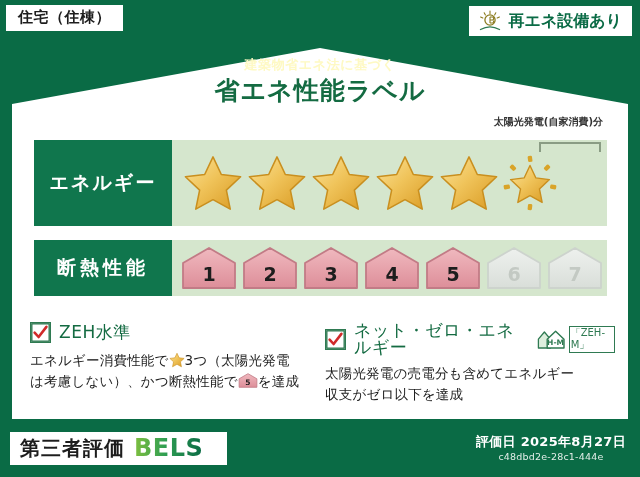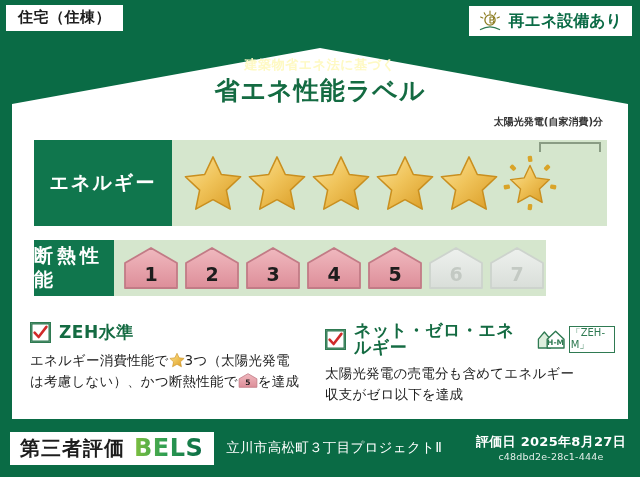--- a/index.html
+++ b/index.html
@@ -53,21 +53,21 @@
     width:138px;background:#10764d;color:#fff;
     display:flex;align-items:center;justify-content:center;
     font-size:19px;font-weight:bold;letter-spacing:2px;line-height:1.25;
   }
   .row-cat.small{font-size:19px;letter-spacing:4px;}
   .row-val{
     background:#d5e6cd;flex:1;position:relative;
     display:flex;
   }
   #row-energy{left:34px;top:140px;width:573px;height:86px;}
-  #row-insul{left:34px;top:240px;width:512px;height:56px;}
+  #row-insul{left:34px;top:240px;width:573px;height:56px;}
   
   .stars{display:flex;align-items:center;gap:2px;padding-left:10px;}
   .star{width:62px;height:62px;display:block;}
   .star.sun{width:56px;height:56px;}
   .pv-note{
     position:absolute;right:4px;top:-25px;
     font-size:10px;color:#333;white-space:nowrap;font-weight:bold;
   }
   .pv-bracket{
     position:absolute;right:6px;top:2px;width:62px;height:10px;
@@ -75,33 +75,33 @@
   }
   
   .houses{display:flex;align-items:center;gap:3px;padding-left:8px;}
   .hs{width:58px;height:44px;display:block;}
   
   .crit{position:absolute;z-index:5;}
   #crit-left{left:30px;top:322px;width:285px;}
   #crit-right{left:325px;top:322px;width:290px;}
   .crit-head{display:flex;align-items:center;gap:8px;}
   .chk{width:19px;height:19px;border:1.6px solid #2f7a52;background:#fff;display:block;flex:none;}
-  .crit-title{font-size:17px;font-weight:bold;color:#146b42;letter-spacing:.5px;line-height:1;}
+  .crit-title{font-size:17px;font-weight:normal;color:#146b42;letter-spacing:.5px;line-height:1;}
   .crit-body{font-size:13.5px;color:#1d1d1d;line-height:1.55;margin-top:7px;letter-spacing:.2px;}
   .inline-star{width:16px;height:16px;vertical-align:-3px;}
   .inline-house{width:20px;height:15px;vertical-align:-2px;}
   .zehm-badge{display:inline-flex;align-items:flex-end;gap:1px;vertical-align:-5px;margin-left:2px;}
   .zehm-sub{font-size:10px;color:#2f7a52;border:1px solid #2f7a52;padding:0 1px;line-height:1.25;}
   
   .bottom{
     position:absolute;left:0;bottom:0;width:640px;height:58px;
     background:#0a6b45;z-index:7;display:flex;align-items:center;
   }
   .bels-pill{
-    background:#fff;margin-left:10px;padding:4px 11px 5px 10px;
+    background:#fff;margin-left:10px;padding:4px 24px 5px 10px;
     display:flex;align-items:center;gap:9px;text-align:center;
   }
   .bels-jp{font-size:20px;font-weight:bold;color:#1d1d1d;letter-spacing:1px;line-height:1;}
   .bels-en{font-size:24px;font-weight:bold;letter-spacing:.5px;line-height:1;
     background:linear-gradient(90deg,#7fbf3f 0%,#2f9e52 45%,#0a6b45 100%);
     -webkit-background-clip:text;background-clip:text;color:transparent;}
   .project{font-size:13.5px;color:#ffffff;margin-left:12px;letter-spacing:.3px;}
   .date-box{margin-left:auto;margin-right:14px;text-align:center;color:#fff;}
   .date-main{font-size:13px;font-weight:bold;letter-spacing:.3px;line-height:1.2;}
   .date-id{font-size:9.5px;color:#e2eee8;margin-top:2px;letter-spacing:.2px;}
@@ -276,20 +276,19 @@
       <span>太陽光発電の売電分も含めてエネルギー</span><br>
       <span>収支がゼロ以下を達成</span>
     </div>
   </div>
 
   <div class="bottom">
     <div class="bels-pill">
       <span class="bels-jp">第三者評価</span>
       <span class="bels-en">BELS</span>
     </div>
-    <span class="project">立川市高松町３丁目プロジェクトⅡ</span>
     <div class="date-box">
       <div class="date-main">評価日 2025年8月27日</div>
       <div class="date-id">c48dbd2e-28c1-444e</div>
     </div>
   </div>
 
 </div>
 
 </body></html>

